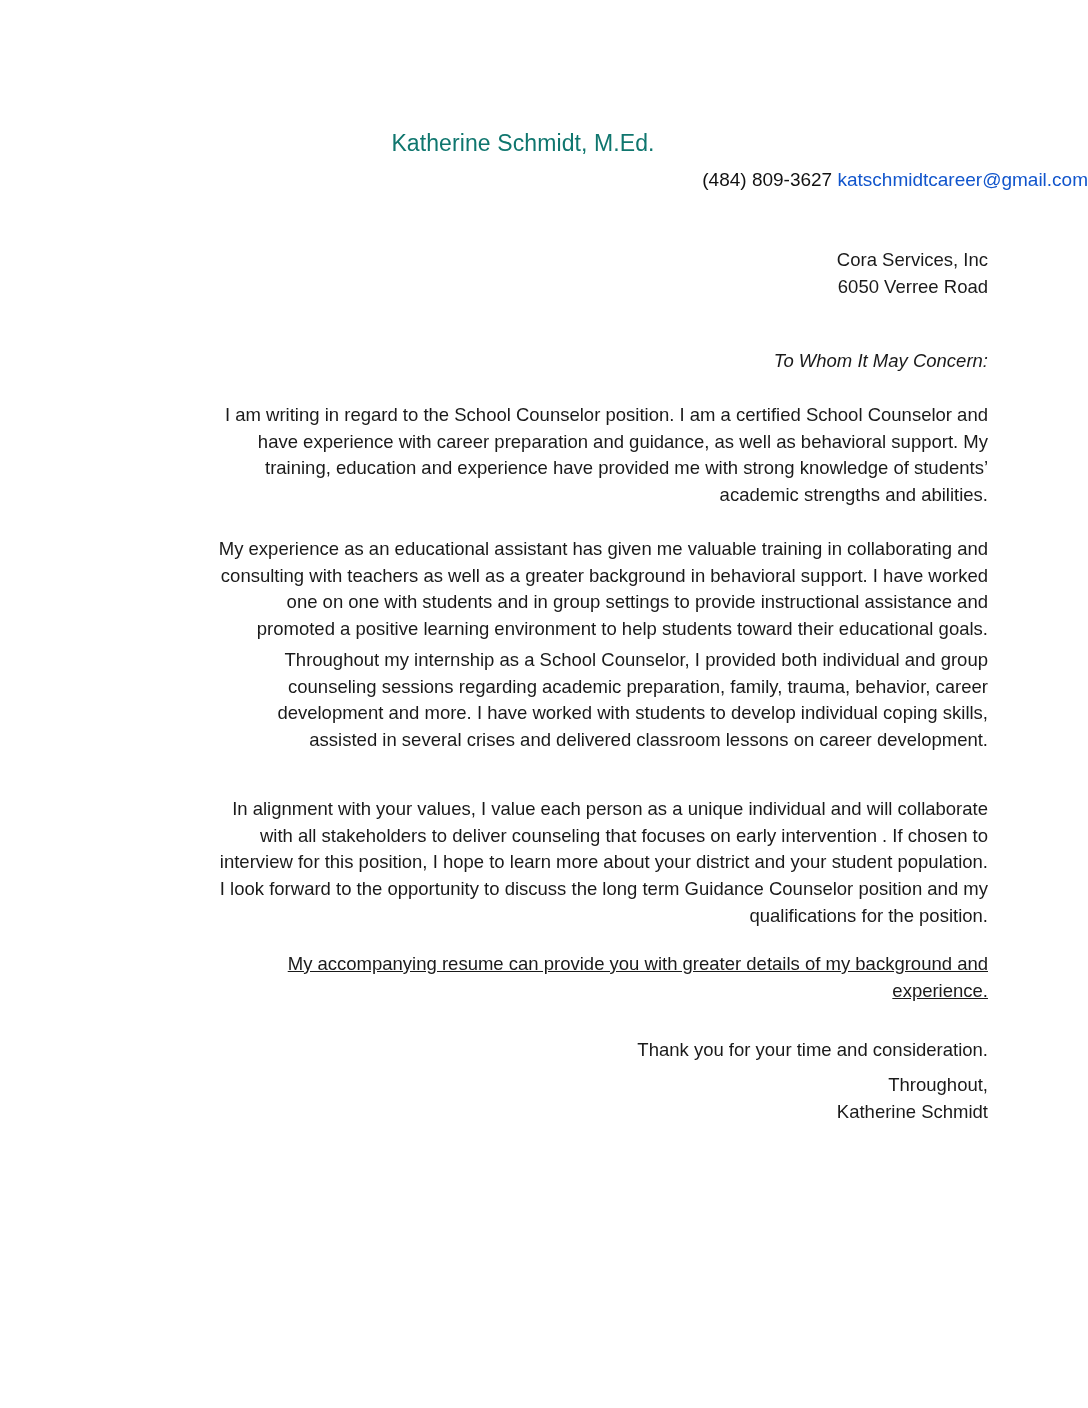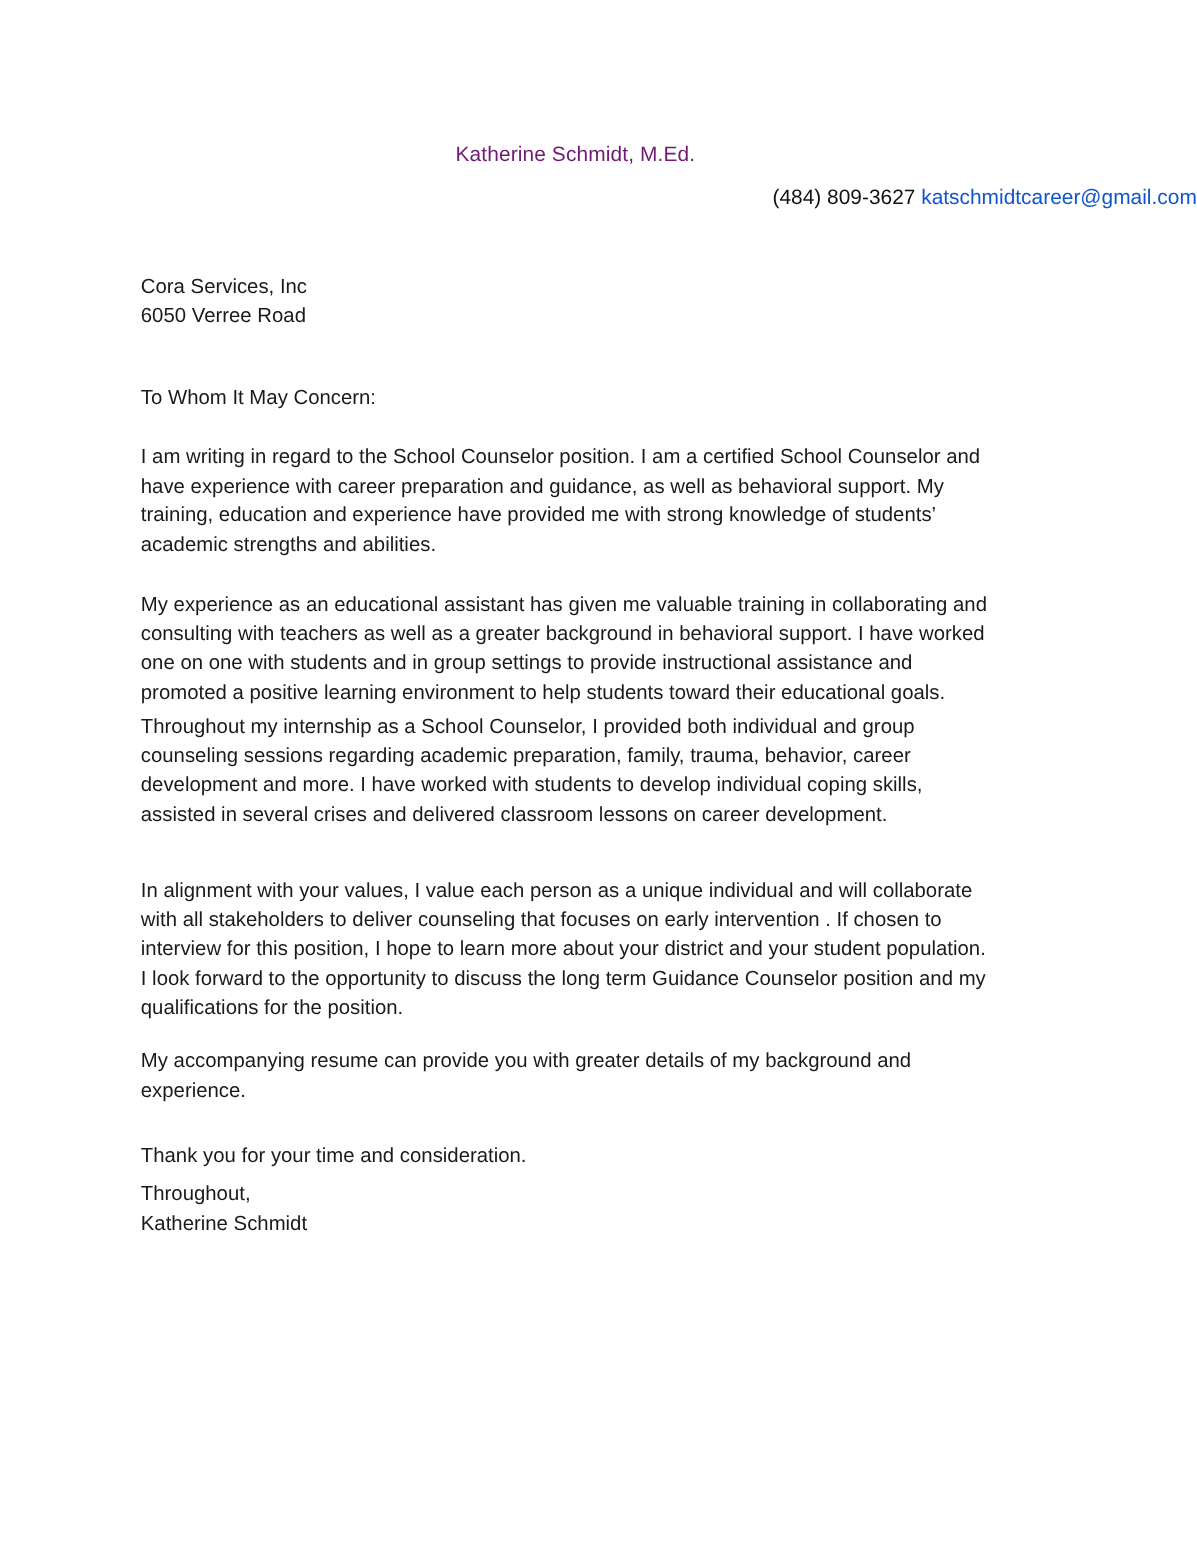--- a/index.html
+++ b/index.html
@@ -1,43 +1,43 @@
 <!DOCTYPE html>
 <html><head>
 <meta charset="utf-8">
 <style>
   html, body { margin: 0; padding: 0; background: #ffffff; }
   body { width: 1088px; height: 1408px; position: relative; overflow: hidden;
          font-family: "Liberation Sans", "DejaVu Sans", sans-serif; color: #1a1a1a; }
   .page { position: absolute; left: 0; top: 0; width: 1088px; height: 1408px; }
   .header-name { position: absolute; top: 130px; left: 0; width: 1046px; text-align: center;
-                 font-size: 19px; color: #701a75; letter-spacing: 0.1px; }
+                 font-size: 23px; color: #0f766e; letter-spacing: 0.1px; }
   .header-contact { position: absolute; top: 169px; left: 0; width: 1088px; text-align: right;
                     font-size: 19px; color: #111; }
   .email { color: #1155cc; text-decoration: none; }
-  .block { position: absolute; left: 128px; width: 860px; font-size: 18.5px; line-height: 26.7px; }
+  .block { position: absolute; left: 128px; width: 860px; font-size: 18.5px; line-height: 26.7px; text-align: right; }
   .line { display: block; white-space: nowrap; }
 </style>
 </head>
 <body>
 
 <div class="page">
 
   <div class="header-name">Katherine Schmidt, M.Ed.</div>
   <div class="header-contact">
     <span>(484) 809-3627</span>
     <a class="email" href="mailto:katschmidtcareer@gmail.com">katschmidtcareer@gmail.com</a>
   </div>
 
   <div class="block" style="top:247px;">
     <span class="line">Cora Services, Inc</span>
     <span class="line">6050 Verree Road</span>
   </div>
 
-  <div class="block" style="top:348px;">To Whom It May Concern:</div>
+  <div class="block" style="top:348px;font-style:italic;">To Whom It May Concern:</div>
 
   <div class="block" style="top:402px;">
     <span class="line">I am writing in regard to the School Counselor position. I am a certified School Counselor and</span>
     <span class="line">have experience with career preparation and guidance, as well as behavioral support. My</span>
     <span class="line">training, education and experience have provided me with strong knowledge of students’</span>
     <span class="line">academic strengths and abilities.</span>
   </div>
 
   <div class="block" style="top:536px;">
     <span class="line">My experience as an educational assistant has given me valuable training in collaborating and</span>
@@ -54,21 +54,21 @@
   </div>
 
   <div class="block" style="top:796px;">
     <span class="line">In alignment with your values, I value each person as a unique individual and will collaborate</span>
     <span class="line">with all stakeholders to deliver counseling that focuses on early intervention . If chosen to</span>
     <span class="line">interview for this position, I hope to learn more about your district and your student population.</span>
     <span class="line">I look forward to the opportunity to discuss the long term Guidance Counselor position and my</span>
     <span class="line">qualifications for the position.</span>
   </div>
 
-  <div class="block" style="top:951px;">
+  <div class="block" style="top:951px;text-decoration:underline;">
     <span class="line">My accompanying resume can provide you with greater details of my background and</span>
     <span class="line">experience.</span>
   </div>
 
   <div class="block" style="top:1037px;">
     <span class="line">Thank you for your time and consideration.</span>
   </div>
 
   <div class="block" style="top:1072px;">
     <span class="line">Throughout,</span>

